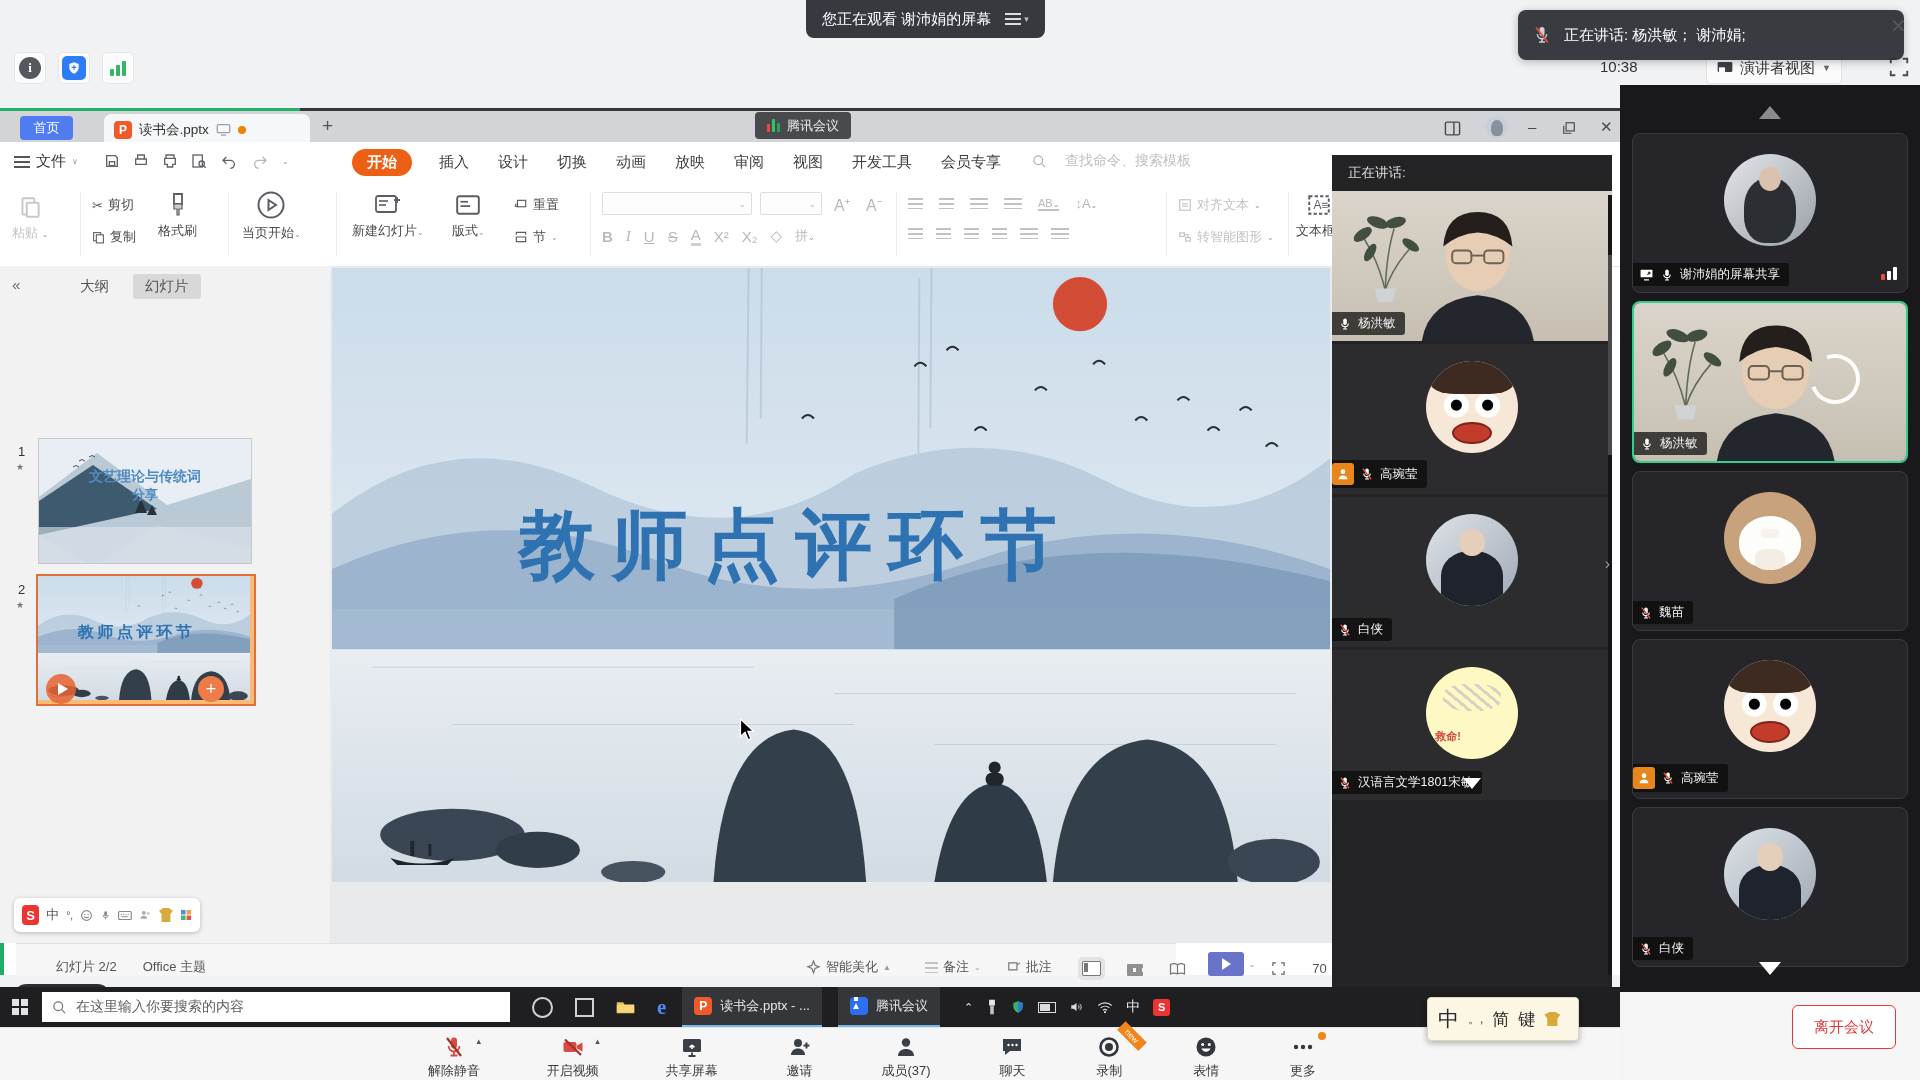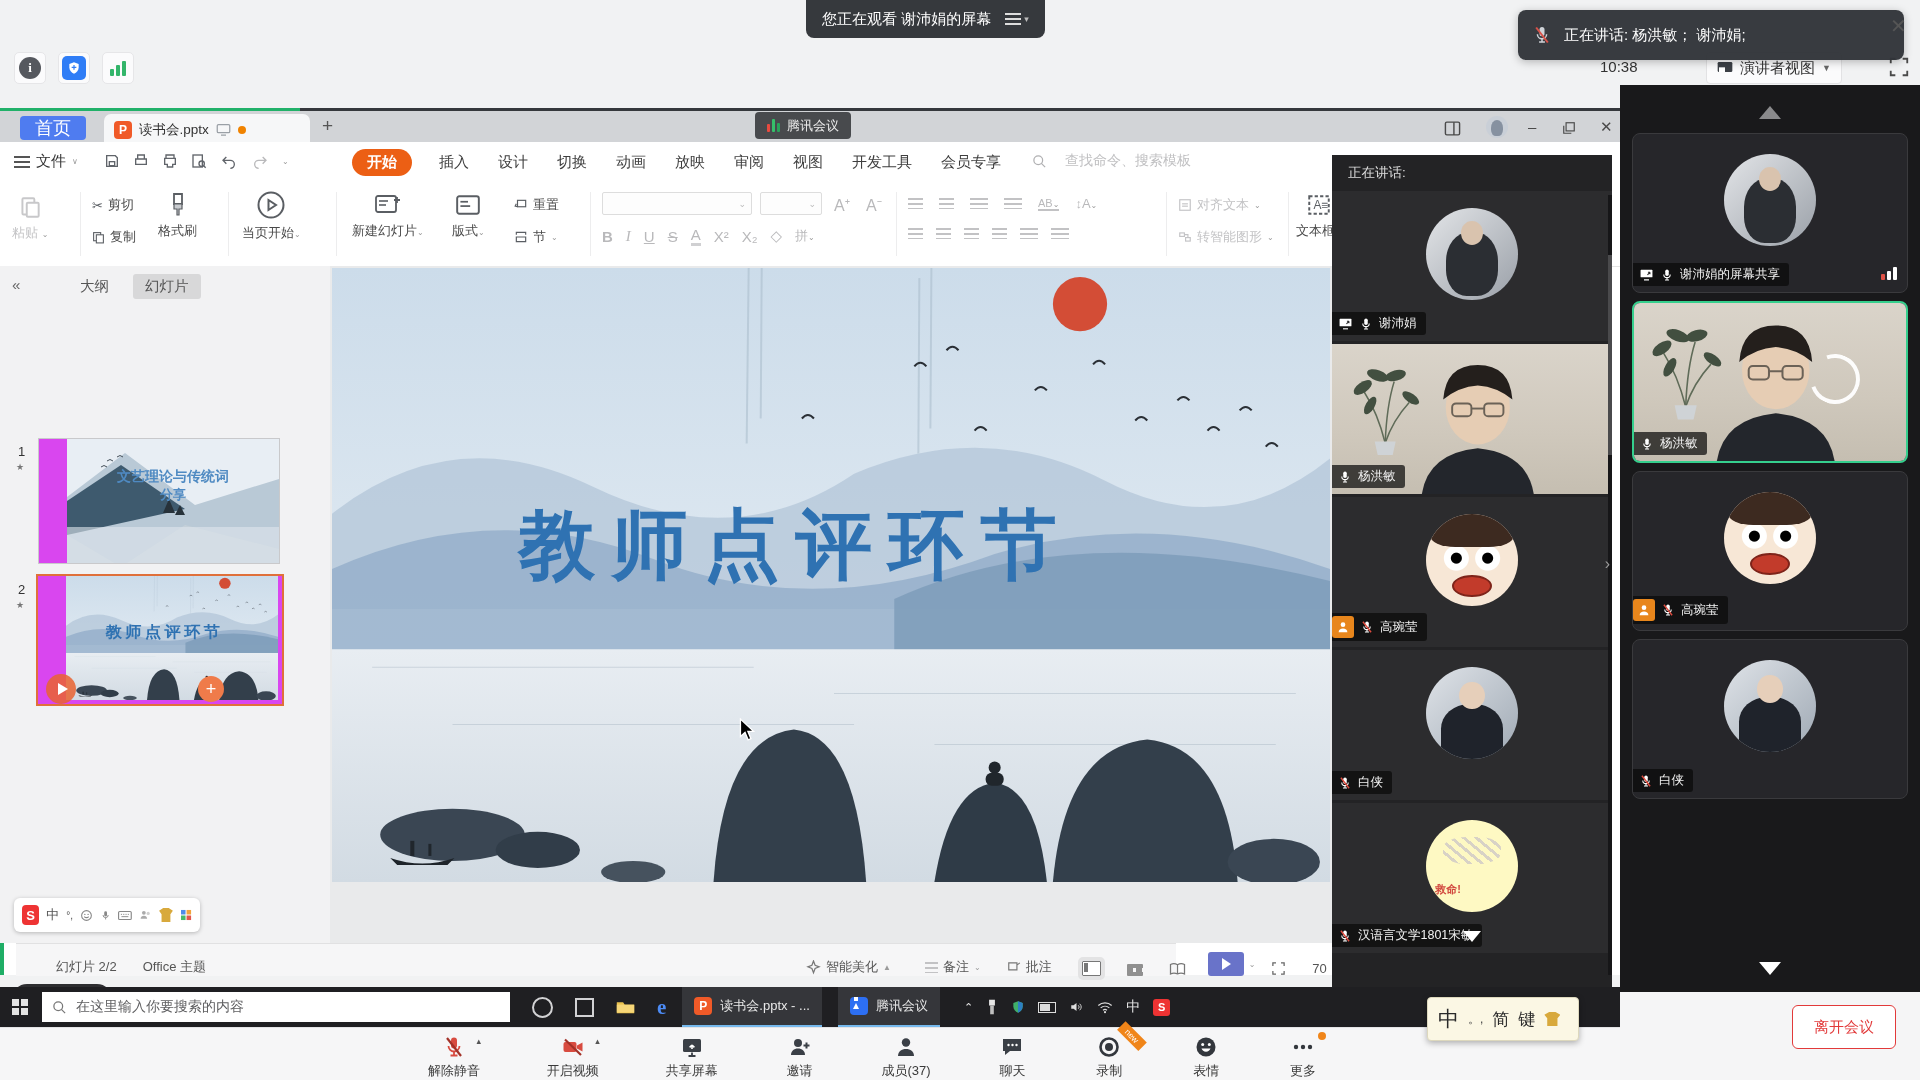--- a/index.html
+++ b/index.html
@@ -19,21 +19,21 @@
   .tl-ic{position:absolute;top:52px;width:30px;height:30px;border-radius:5px;display:flex;align-items:center;justify-content:center;background:#fbfbfc;border:1px solid #e6e6e8;z-index:5;}
   .info-c{width:22px;height:22px;border-radius:50%;background:#55585e;color:#fff;font-size:13px;font-weight:bold;display:flex;align-items:center;justify-content:center;font-family:"Liberation Serif",serif;}
   .shield-c{width:24px;height:24px;border-radius:5px;background:#2f7df6;display:flex;align-items:center;justify-content:center;}
   .sigbars{display:flex;align-items:flex-end;gap:2px;}
   .sigbars i{width:4px;background:#33b56a;border-radius:1px;display:block;}
   
   .wps{position:absolute;left:0;top:108px;width:1620px;height:867px;background:#fff;z-index:10;}
   .wps-green-left{position:absolute;left:0;top:0;width:4px;height:867px;background:#1fae66;}
   .tabbar{position:absolute;left:0;top:0;width:100%;height:34px;background:#d2d4d7;border-top:3px solid #35383c;}
   .tab-green{position:absolute;left:0;top:-3px;width:300px;height:3px;background:#21b169;}
-  .home-tab{position:absolute;left:20px;top:5px;width:66px;height:24px;background:#4f7cf0;border-radius:4px;color:#fff;font-size:18px;display:flex;align-items:center;justify-content:center;}
+  .home-tab{position:absolute;left:20px;top:5px;width:53px;height:24px;background:#4f7cf0;border-radius:4px;color:#fff;font-size:13px;display:flex;align-items:center;justify-content:center;}
   .doc-tab{position:absolute;left:104px;top:3px;width:206px;height:31px;background:#f6f7f8;border-radius:7px 7px 0 0;display:flex;align-items:center;gap:7px;padding:0 10px;box-sizing:border-box;}
   .plogo{width:18px;height:18px;background:#f05a28;border-radius:4px;color:#fff;font-weight:bold;font-size:12px;display:flex;align-items:center;justify-content:center;}
   .doc-title{font-size:13.5px;color:#333;}
   .doc-dot{width:8px;height:8px;border-radius:50%;background:#f08300;}
   .newtab{position:absolute;left:322px;top:4px;font-size:19px;color:#555;}
   .mini-meet{position:absolute;left:755px;top:1px;height:27px;background:rgba(64,66,70,.95);border-radius:4px;display:flex;align-items:center;gap:7px;padding:0 12px;color:#eee;font-size:13px;z-index:3;}
   .eq{display:flex;align-items:flex-end;gap:2px;}
   .eq i{width:3px;display:block;border-radius:1px;}
   .winbtn{position:absolute;top:7px;color:#4a4a4a;font-size:15px;}
   .avatar-mini{position:absolute;left:1486px;top:5px;width:22px;height:22px;border-radius:50%;background:#c9cfd7;overflow:hidden;}
@@ -55,21 +55,21 @@
   .small-row{position:absolute;display:flex;align-items:center;gap:5px;white-space:nowrap;}
   .fontbox{position:absolute;height:23px;border:1px solid #ddd;border-radius:2px;background:#fdfdfd;display:flex;align-items:center;justify-content:flex-end;padding:0 5px;box-sizing:border-box;color:#bbb;font-size:9px;}
   .gch{color:#b9b9bb;font-size:15px;}
   .bars{display:inline-block;width:15px;height:11px;background:repeating-linear-gradient(to bottom,#c2c2c4 0 2px,transparent 2px 5px);}
   
   .leftpanel{position:absolute;left:0;top:158px;width:330px;height:677px;background:#f2f2f3;border-right:1px solid #e2e2e3;}
   .ptabs{position:absolute;left:70px;top:8px;display:flex;gap:14px;font-size:14.5px;color:#555;}
   .ptab.active{background:#d8d8d9;border-radius:3px;padding:3px 12px;}
   .ptab{padding:3px 10px;}
   .collapse{position:absolute;left:12px;top:10px;color:#666;font-size:15px;}
-  .thumb{position:absolute;background:#d946ef;overflow:hidden;padding-left:28px;}
+  .thumb{position:absolute;background:#fdba74;overflow:hidden;}
   .tnum{position:absolute;font-size:13px;color:#333;}
   .tstar{position:absolute;font-size:9px;color:#777;}
   .playbtn{position:absolute;width:30px;height:30px;border-radius:50%;background:rgba(233,99,48,.85);display:flex;align-items:center;justify-content:center;z-index:3;}
   .playbtn::after{content:"";margin-left:3px;border-left:10px solid #fff;border-top:6px solid transparent;border-bottom:6px solid transparent;}
   .plusbtn{position:absolute;width:26px;height:26px;border-radius:50%;background:#ef7b4a;color:#fff;font-size:18px;display:flex;align-items:center;justify-content:center;z-index:3;}
   .sogou{position:absolute;left:14px;top:632px;width:186px;height:34px;background:#fff;border-radius:6px;box-shadow:0 1px 4px rgba(0,0,0,.25);display:flex;align-items:center;gap:7px;padding:0 8px;box-sizing:border-box;font-size:13px;color:#555;}
   .sgS{width:20px;height:20px;background:#e33;border-radius:4px;color:#fff;font-weight:bold;font-size:13px;display:flex;align-items:center;justify-content:center;}
   .fpill{position:absolute;left:12px;top:718px;width:100px;height:30px;background:#2e2e31;border-radius:15px;display:flex;align-items:center;justify-content:space-around;color:#e8e8e8;font-size:13px;z-index:4;}
   .fpill-ghost{position:absolute;left:40px;top:742px;width:100px;height:26px;background:#2e2e31;border-radius:13px;opacity:.25;z-index:3;}
   .fplus{position:absolute;left:122px;top:716px;font-size:22px;color:#888;z-index:4;}
@@ -675,41 +675,20 @@
     </div>
   </div>
 
   <svg class="cursor" width="22" height="24" viewBox="0 0 14 22">
       <path d="M1 1 L1 17 L5.2 13.2 L8 20 L10.6 19 L7.8 12.2 L13 12.2 Z" fill="#000" stroke="#fff" stroke-width="1.2"></path>
     </svg>
 
   <div class="spkpanel">
     <div class="spkhead">正在讲话:</div>
     <div id="speaker-tiles">
-        <div class="tile sp s-photo1">
-
-    <div class="av" style="display: block;"></div>
-
-    <div class="badge">
-
-      <svg class="share-ic" viewBox="0 0 24 24">
-              <rect x="2.5" y="4.5" width="19" height="12" rx="1" fill="#fff"></rect>
-              <path d="M13.5 12.5l4-4m0 0h-3.2m3.2 0v3.2" stroke="#2c2c2e" stroke-width="1.7" fill="none"></path>
-              <path d="M8 20.5h8" stroke="#fff" stroke-width="1.8"></path>
-            </svg>
-      <svg class="mic-b" viewBox="0 0 24 24">
-              <rect x="9" y="2.5" width="6" height="11" rx="3" fill="#fff"></rect>
-              <path d="M6.5 11a5.5 5.5 0 0 0 11 0" fill="none" stroke="#fff" stroke-width="1.8"></path>
-              <path d="M12 16.5v3.2M8.5 20.5h7" stroke="#fff" stroke-width="1.8" fill="none"></path>
-              <line class="slash" x1="5" y1="3" x2="19" y2="21" stroke="#e04c3f" stroke-width="2.4" style="display: none;"></line>
-            </svg>
-      <span class="pname">谢沛娟</span>
-    </div>
-
-  </div>
         <div class="tile sp s-video">
     <div class="scene" style="display: block;">
       <svg class="plant" viewBox="0 0 100 140">
         <g stroke="#5f6b58" stroke-width="2" fill="none">
                 <path d="M50 120 Q40 80 22 52"></path>
                 <path d="M50 120 Q52 70 62 38"></path>
                 <path d="M50 120 Q60 90 82 66"></path>
               </g>
         <g fill="#424f40">
           <ellipse cx="20" cy="46" rx="14" ry="7" transform="rotate(-35 20 46)"></ellipse>
@@ -868,20 +847,36 @@
       <svg class="mic-b" viewBox="0 0 24 24">
               <rect x="9" y="2.5" width="6" height="11" rx="3" fill="#fff"></rect>
               <path d="M6.5 11a5.5 5.5 0 0 0 11 0" fill="none" stroke="#fff" stroke-width="1.8"></path>
               <path d="M12 16.5v3.2M8.5 20.5h7" stroke="#fff" stroke-width="1.8" fill="none"></path>
               <line class="slash" x1="5" y1="3" x2="19" y2="21" stroke="#e04c3f" stroke-width="2.4" style="display: none;"></line>
             </svg>
       <span class="pname">杨洪敏</span>
     </div>
 
   </div>
+        <div class="tile rt s-cat">
+
+    <div class="av" style="display: block;"></div>
+
+    <div class="badge">
+
+      <svg class="mic-b" viewBox="0 0 24 24">
+              <rect x="9" y="2.5" width="6" height="11" rx="3" fill="#fff"></rect>
+              <path d="M6.5 11a5.5 5.5 0 0 0 11 0" fill="none" stroke="#fff" stroke-width="1.8"></path>
+              <path d="M12 16.5v3.2M8.5 20.5h7" stroke="#fff" stroke-width="1.8" fill="none"></path>
+              <line class="slash" x1="5" y1="3" x2="19" y2="21" stroke="#e04c3f" stroke-width="2.4"></line>
+            </svg>
+      <span class="pname">魏苗</span>
+    </div>
+
+  </div>
         <div class="tile rt s-cartoon">
 
     <div class="av" style="display: block;"></div>
 
     <div class="badge">
       <span class="hand-chip" style="display: flex;">
               <svg viewBox="0 0 24 24">
                 <circle cx="12" cy="8" r="4" fill="#fff"></circle>
                 <path d="M4.5 21c0-4 3.3-6.3 7.5-6.3s7.5 2.3 7.5 6.3z" fill="#fff"></path>
               </svg>

